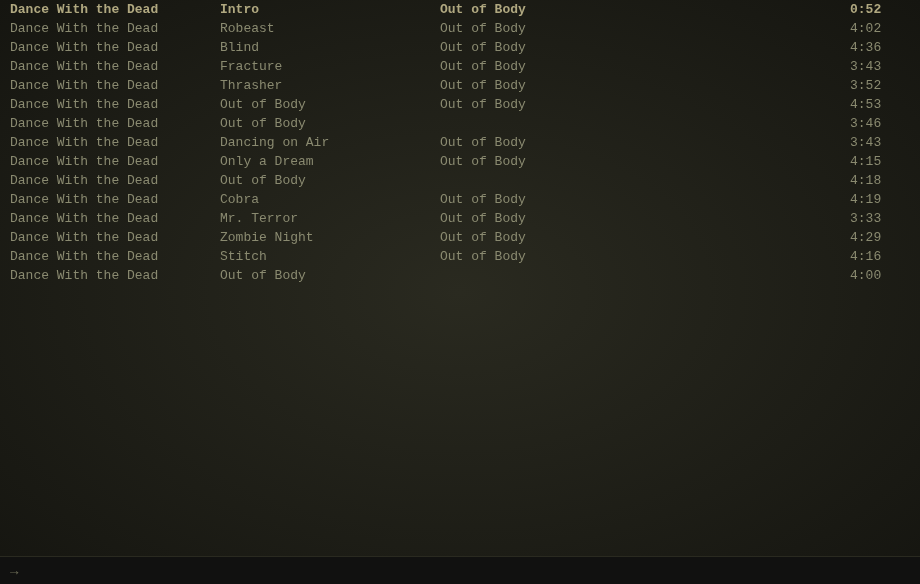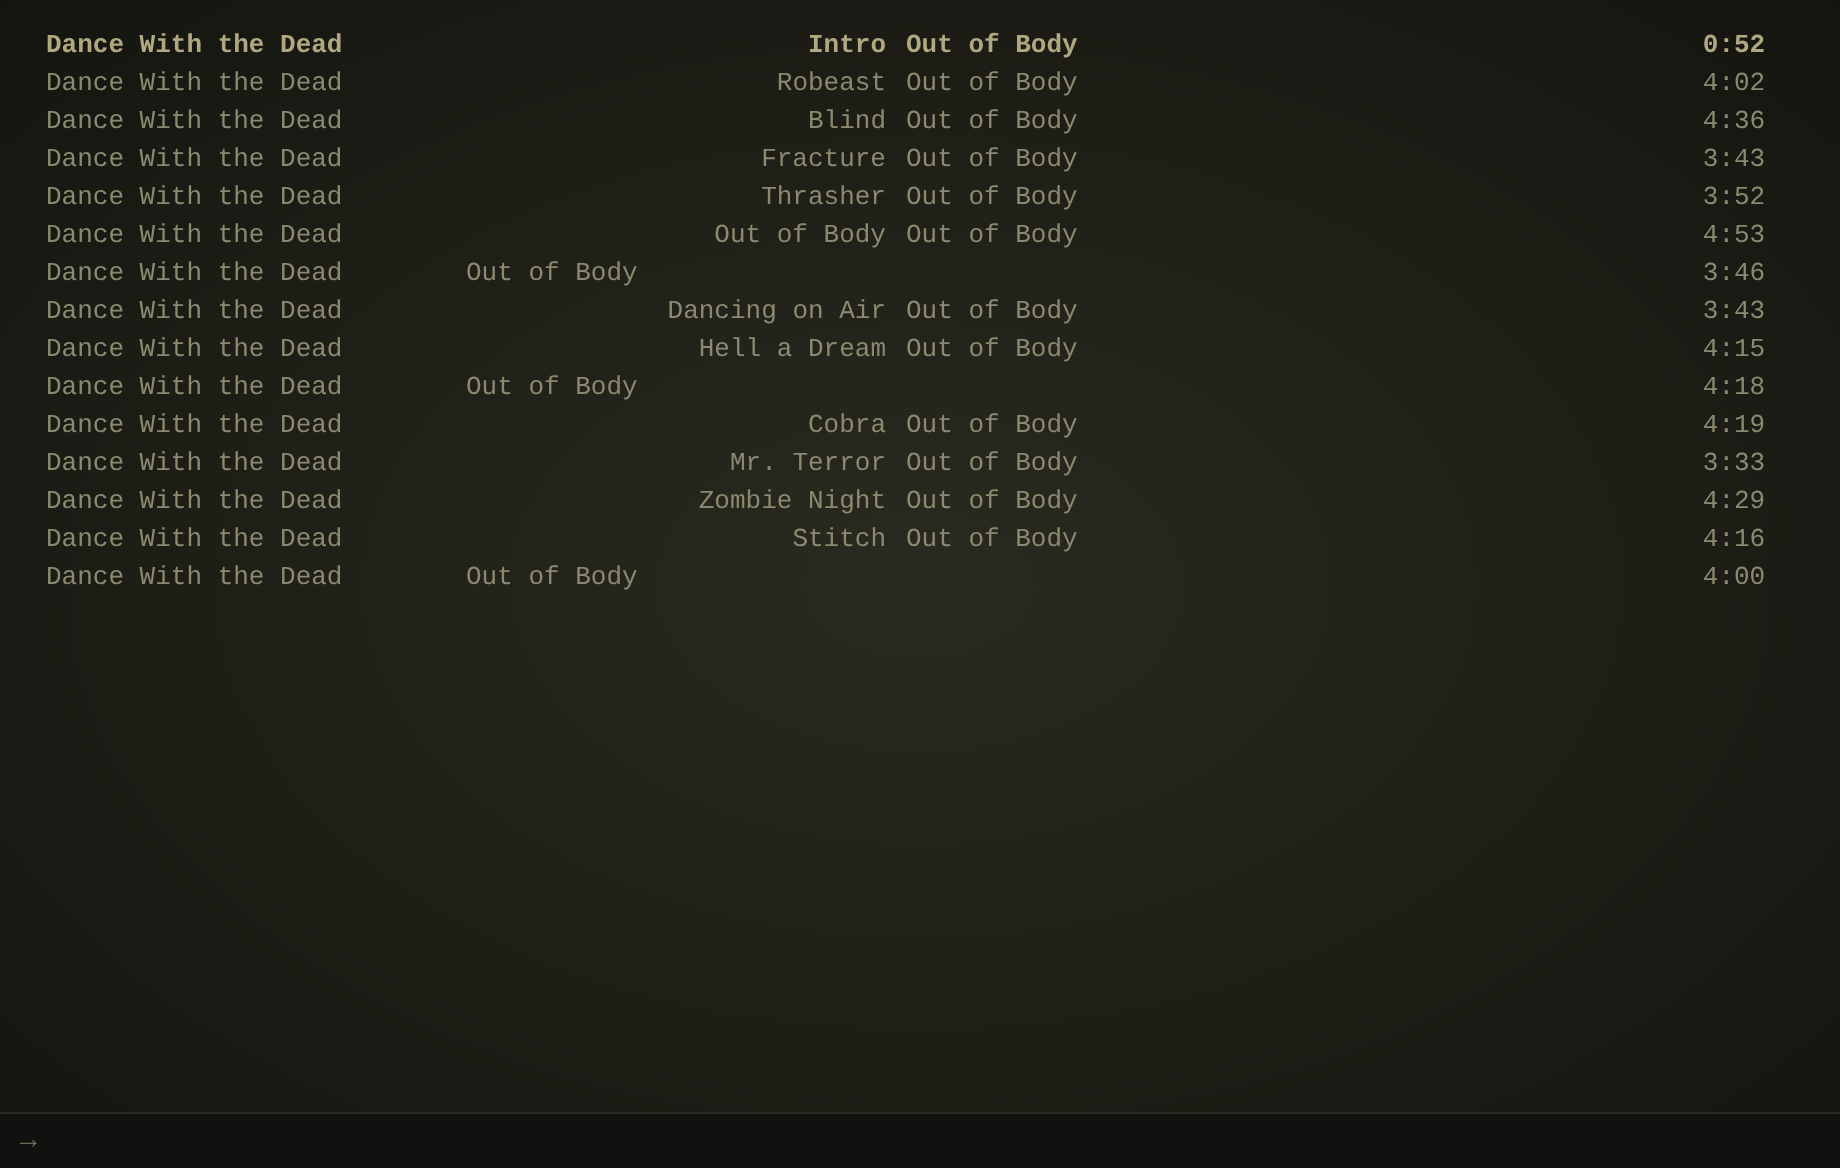--- a/index.html
+++ b/index.html
@@ -15,21 +15,21 @@
       background: radial-gradient(ellipse at center, #2a2a20 0%, #151510 100%);
       font-family: 'Courier New', Courier, monospace;
       font-size: 13px;
       color: #8a8a70;
       overflow: hidden;
       position: relative;
     }
 
     .track-list {
       padding: 0;
-      margin: 13px;
+      margin: 0;
     }
 
     .track-row {
       display: flex;
       align-items: center;
       padding: 2px 10px;
       height: 19px;
     }
 
     .track-row.header {
@@ -44,33 +44,32 @@
       overflow: hidden;
       white-space: nowrap;
     }
 
     .col-title {
       width: 220px;
       flex-shrink: 0;
       overflow: hidden;
       white-space: nowrap;
       padding-left: 10px;
-      text-align: right;
     }
 
     .col-album {
       flex: 1;
       overflow: hidden;
       white-space: nowrap;
       padding-left: 10px;
     }
 
     .col-duration {
       width: 60px;
-      text-align: center;
+      text-align: left;
       flex-shrink: 0;
     }
 
     .bottom-bar {
       position: absolute;
       bottom: 0;
       left: 0;
       right: 0;
       height: 28px;
       background: #111110;
@@ -132,21 +131,21 @@
       <span class="col-duration">3:46</span>
     </div>
     <div class="track-row">
       <span class="col-artist">Dance With the Dead</span>
       <span class="col-title">Dancing on Air</span>
       <span class="col-album">Out of Body</span>
       <span class="col-duration">3:43</span>
     </div>
     <div class="track-row">
       <span class="col-artist">Dance With the Dead</span>
-      <span class="col-title">Hell a Dream</span>
+      <span class="col-title">Only a Dream</span>
       <span class="col-album">Out of Body</span>
       <span class="col-duration">4:15</span>
     </div>
     <div class="track-row">
       <span class="col-artist">Dance With the Dead</span>
       <span class="col-album">Out of Body</span>
       <span class="col-duration">4:18</span>
     </div>
     <div class="track-row">
       <span class="col-artist">Dance With the Dead</span>

